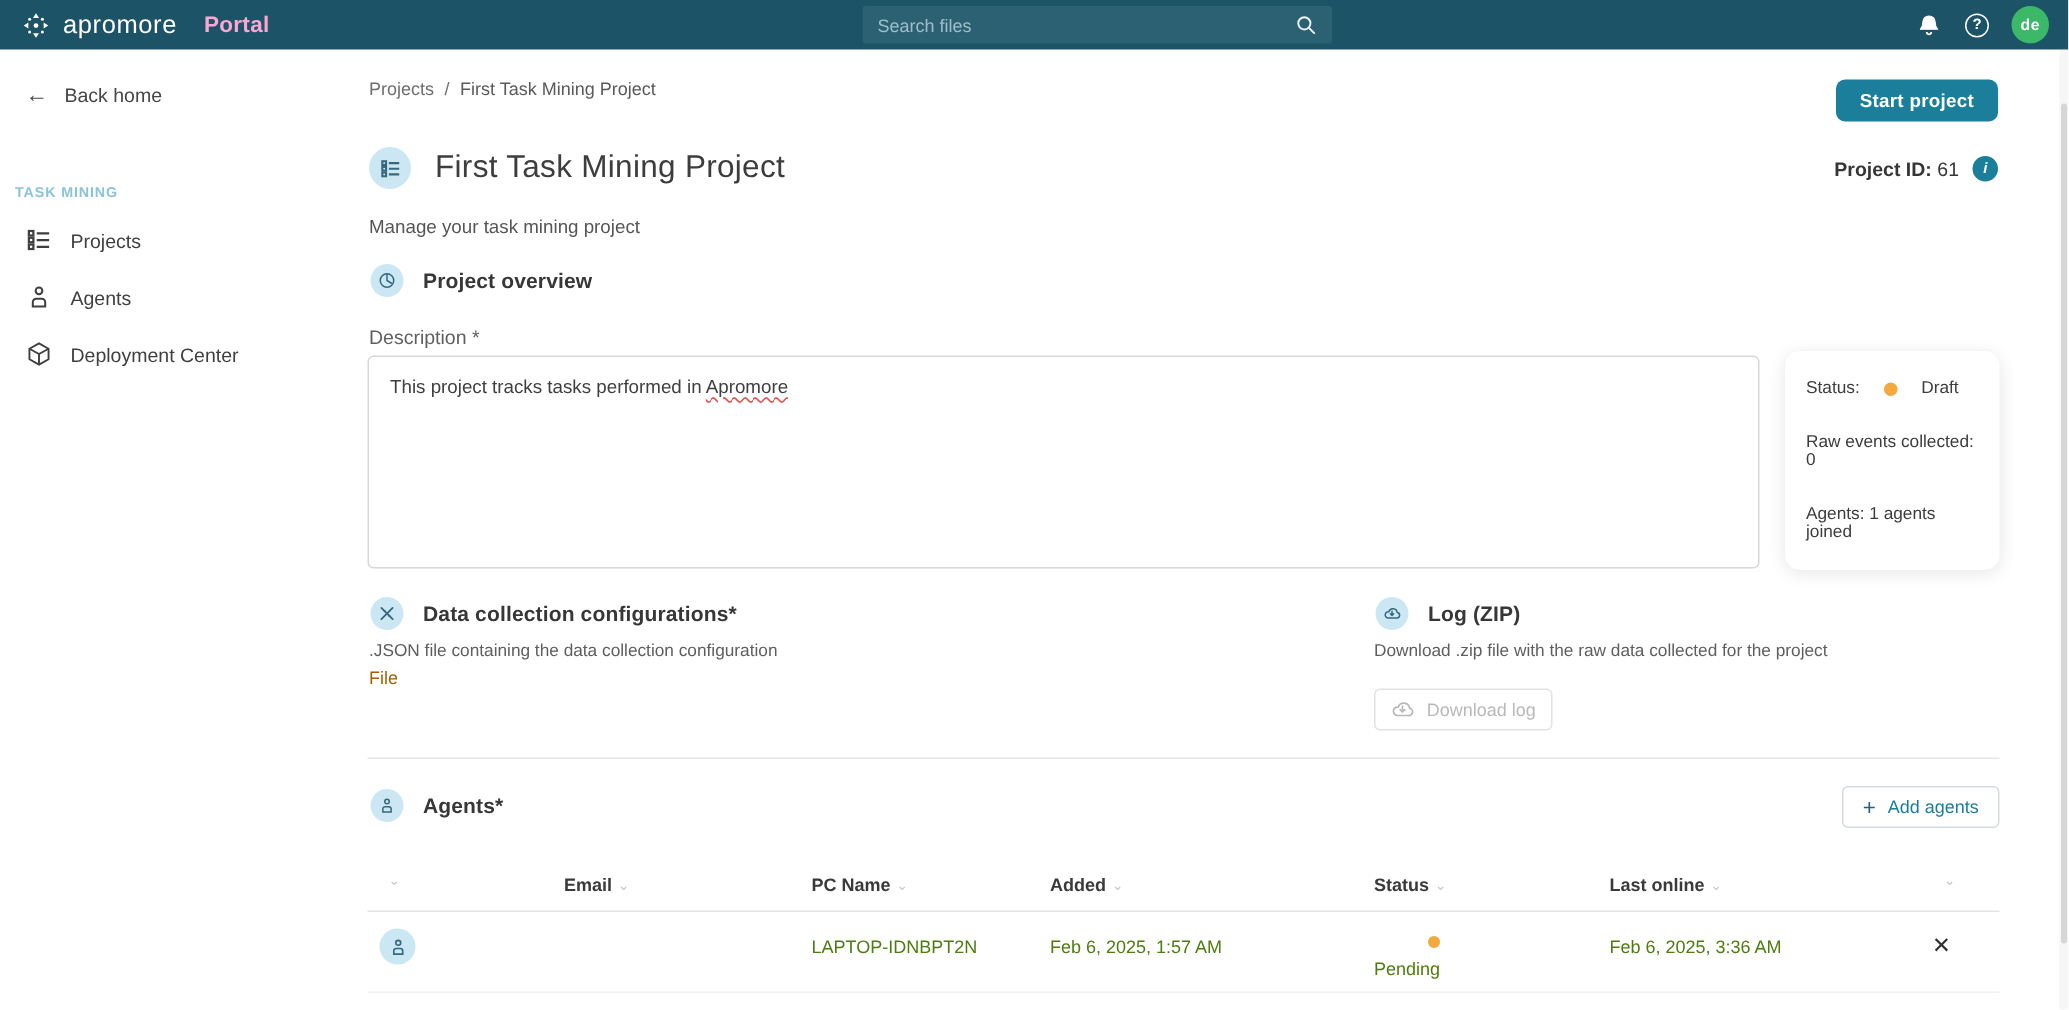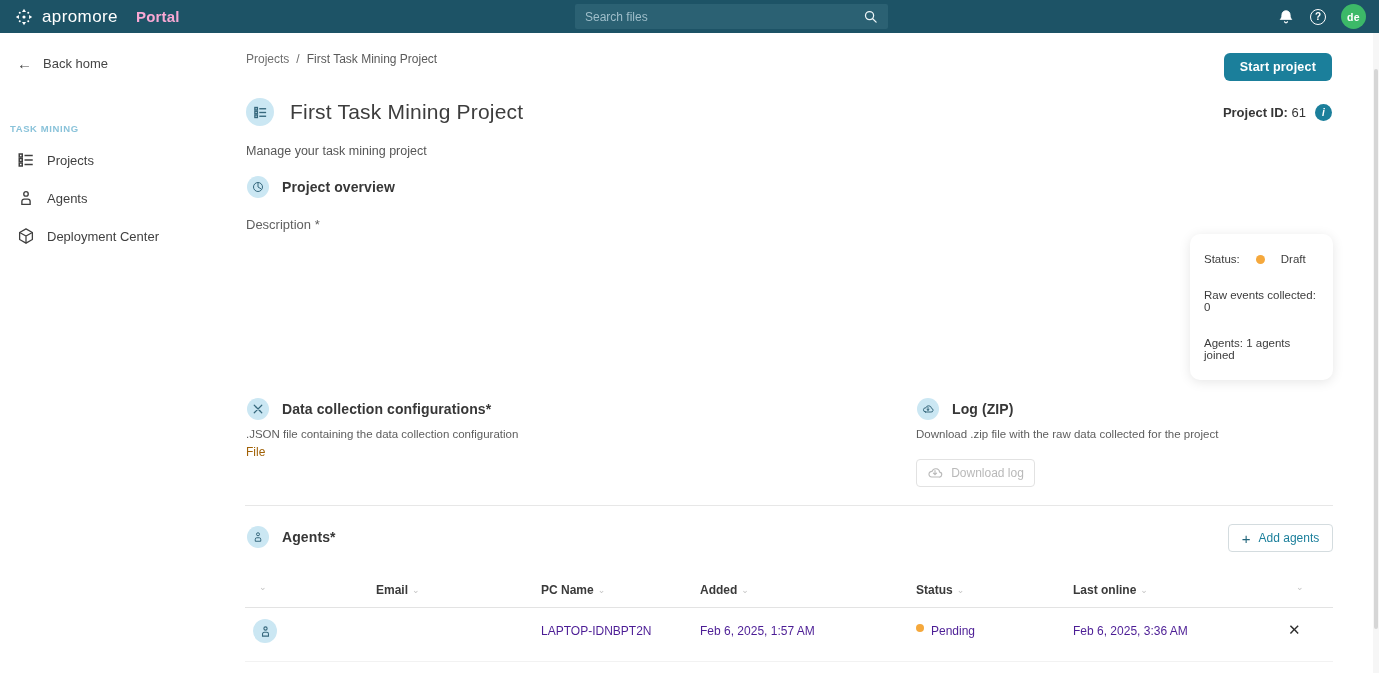--- a/index.html
+++ b/index.html
@@ -75,22 +75,22 @@
 
   .add-btn { position:absolute; left:1228px; top:524px; width:105px; height:28px; border:1px solid #d4dcdf; border-radius:4px; background:#fff; display:flex; align-items:center; justify-content:center; gap:8px; color:#1B7F9B; font-size:12px; font-family:"Liberation Sans",sans-serif; cursor:pointer; }
   .add-btn .plus { font-size:15px; font-weight:400; color:#21657b; line-height:1; }
 
   
   .th { position:absolute; top:583px; font-size:12px; font-weight:700; color:#3a3a3a; display:flex; align-items:center; gap:4px; cursor:pointer; }
   .sort-mark { font-size:9px; color:#c4c4c4; font-weight:400; line-height:1; }
   .thead-line { position:absolute; left:245px; top:607px; width:1088px; height:1px; background:#e3e3e3; }
   .row-avatar { position:absolute; left:253px; top:619px; width:24px; height:24px; }
   .row-avatar svg { width:13px; height:13px; }
-  .td { position:absolute; top:624px; font-size:12px; color:#4c1d95; white-space:nowrap; }
-  .status-cell { display:flex; align-items:flex-start; gap:7px; }
+  .td { position:absolute; top:624px; font-size:12px; color:#4d7c0f; white-space:nowrap; }
+  .status-cell { display:flex; align-items:flex-end; gap:7px;flex-direction:column; }
   .dot-sm { width:8px; height:8px; border-radius:50%; background:#F5A83C; display:inline-block; }
   .row-close { position:absolute; left:1288px; top:621px; font-size:15px; color:#2f2f2f; cursor:pointer; }
   .row-line { position:absolute; left:245px; top:661px; width:1088px; height:1px; background:#f2f2f2; }
 
   
   .scroll-track { position:absolute; right:0; top:33px; width:6px; bottom:0; background:#f6f6f6; }
   .scroll-thumb { position:absolute; right:1px; top:36px; width:4px; height:560px; background:#d6d6d6; border-radius:2px; }
 </style>
 </head>
 <body>
@@ -198,20 +198,23 @@
     <span class="icon-circle section-icon">
       <svg viewBox="0 0 24 24" fill="none" stroke="currentColor" stroke-width="2">
         <circle cx="12" cy="12" r="9"></circle>
         <path d="M12 3v9l6.5 4"></path>
       </svg>
     </span>
     <span class="section-title">Project overview</span>
   </div>
 
   <div class="desc-label">Description *</div>
+  <div class="desc-box" role="textbox">
+    <span>This project tracks tasks performed in </span><span class="spell-err">Apromore</span>
+  </div>
 
   <div class="summary-label">Summary</div>
   <div class="summary-card">
     <div class="summary-item">
       <span>Status:</span>
       <span class="dot"></span>
       <span>Draft</span>
     </div>
     <div class="summary-item">Raw events collected: 0</div>
     <div class="summary-item">Agents: 1 agents joined</div>

